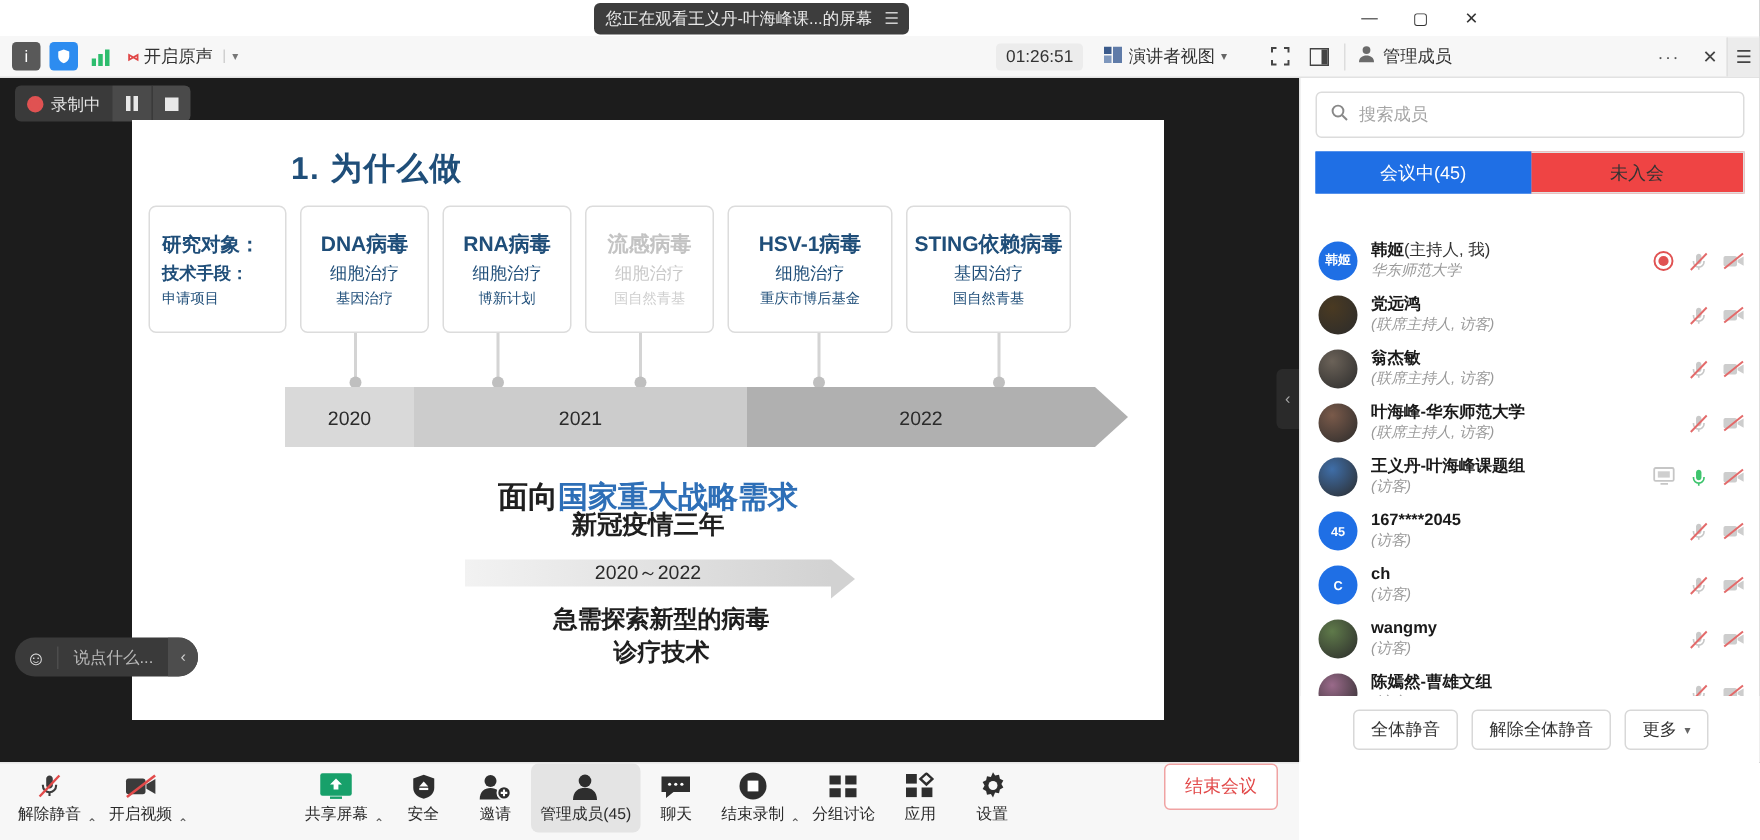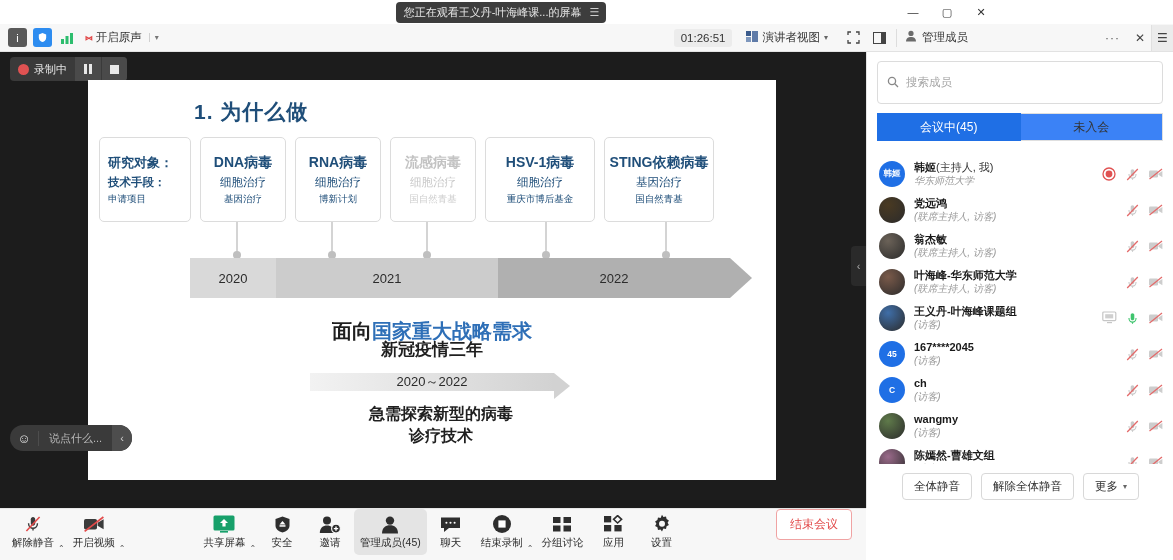--- a/index.html
+++ b/index.html
@@ -55,21 +55,21 @@
     border-left:1px solid #d0d0d0; padding-left:5px; margin-left:4px;
     color:#777; font-size:8px;
   }
   .tb-right { margin-left:auto; display:flex; align-items:center; }
   .tb-timer {
     background:#ececec; border-radius:3px; font-size:11.5px; color:#333;
     padding:3px 7px; margin-right:8px;
   }
   .tb-view {
     display:flex; align-items:center; gap:4px; font-size:11.5px; color:#333;
-    padding:2px 6px; margin-right:6px;
+    padding:2px 6px; margin-right:16px;
   }
   .view-glyph { color:#3b5b8c; font-size:11px; }
   .tb-sq { width:26px; height:22px; display:flex; align-items:center; justify-content:center; color:#444; font-size:12px; }
   .tb-divider { width:1px; height:18px; background:#ddd; margin:0 4px; }
   .tb-manage {
     display:flex; align-items:center; gap:5px; font-size:11.5px; color:#333;
     padding-left:4px; min-width:0;
   }
   .person-glyph { color:#666; font-size:12px; }
   .tb-dots { color:#555; font-size:12px; letter-spacing:1px; margin-left:auto; padding-right:4px;}
@@ -175,32 +175,32 @@
   .chat-pill .ph { padding:0 10px; border-left:1px solid #4d4d4d; white-space:nowrap;}
   .chat-pill .ar { width:20px; text-align:center; background:#4d4d4d; height:26px; line-height:26px; color:#cfcfcf;}
 
   
   .panel {
     position:absolute; left:866px; top:52px; width:307px; height:456px;
     background:#ffffff; border-left:1px solid #e4e4e4;
   }
   .search-wrap { padding:9px 10px 6px 10px; }
   .search-box {
-    height:43px; border:1px solid #dcdcdc; border-radius:4px;
+    height:31px; border:1px solid #dcdcdc; border-radius:4px;
     display:flex; align-items:center; gap:7px; padding:0 9px;
     font-size:11.5px; color:#a5a5a5; background:#fff;
   }
   .search-ic { color:#888; font-size:11px; }
   .tabs { display:flex; margin:3px 10px 0 10px; }
   .tab {
     flex:1; height:28px; display:flex; align-items:center; justify-content:center;
     font-size:12px; border:1px solid #dfdfdf;
   }
   .tab.active { background:#1f6fe5; color:#fff; border-color:#1f6fe5; }
-  .tab.idle { background:#3b82f6; color:#333; border-left:none; }
+  .tab.idle { background:#ef4444; color:#333; border-left:none; }
 
   .plist { position:absolute; left:0; top:104px; width:307px; height:308px; overflow:hidden; }
   .prow { display:flex; align-items:center; height:36px; padding:0 12px 0 12px; gap:9px; }
   .avatar {
     width:26px; height:26px; border-radius:50%; flex:none;
     display:flex; align-items:center; justify-content:center;
     font-size:8.5px; color:#fff; font-weight:bold; overflow:hidden;
   }
   .pinfo { flex:1; min-width:0; line-height:1.22; }
   .pname { font-size:11px; color:#1a1a1a; font-weight:bold; white-space:nowrap; overflow:hidden; }

